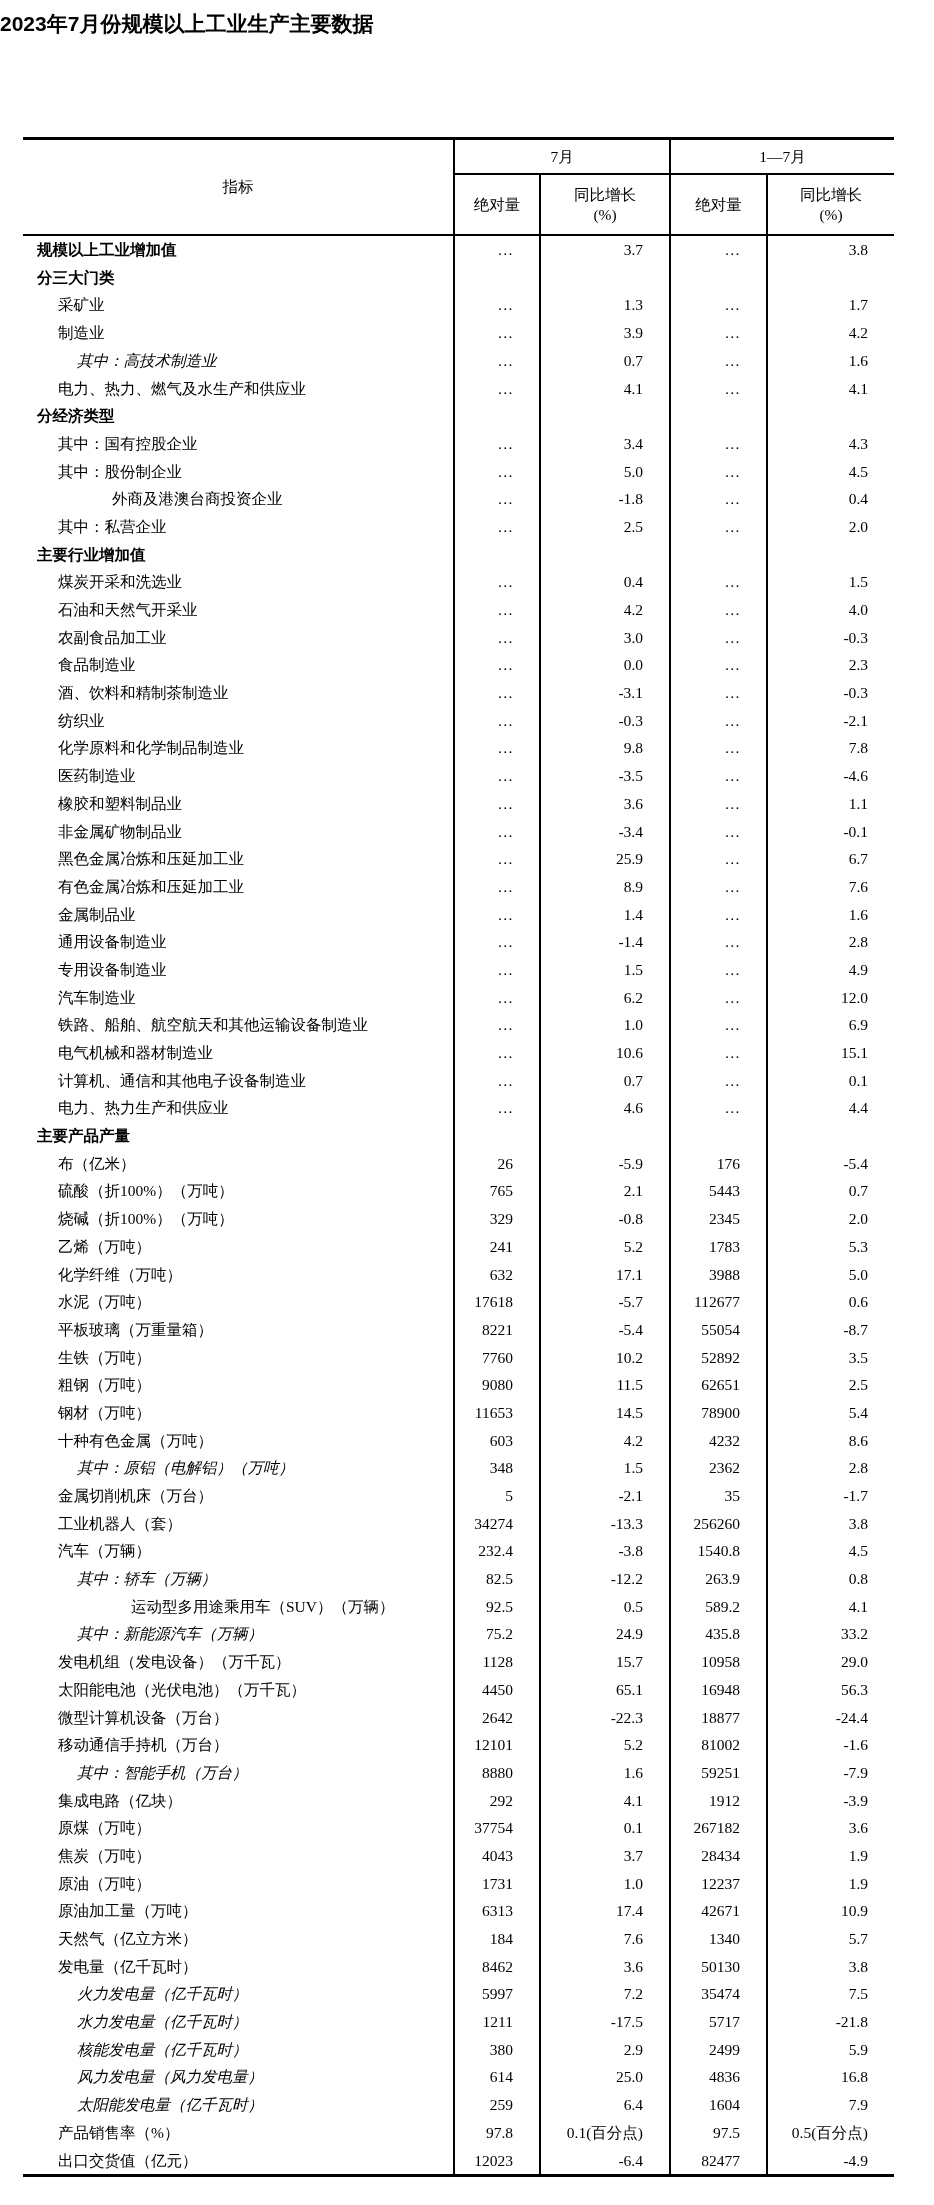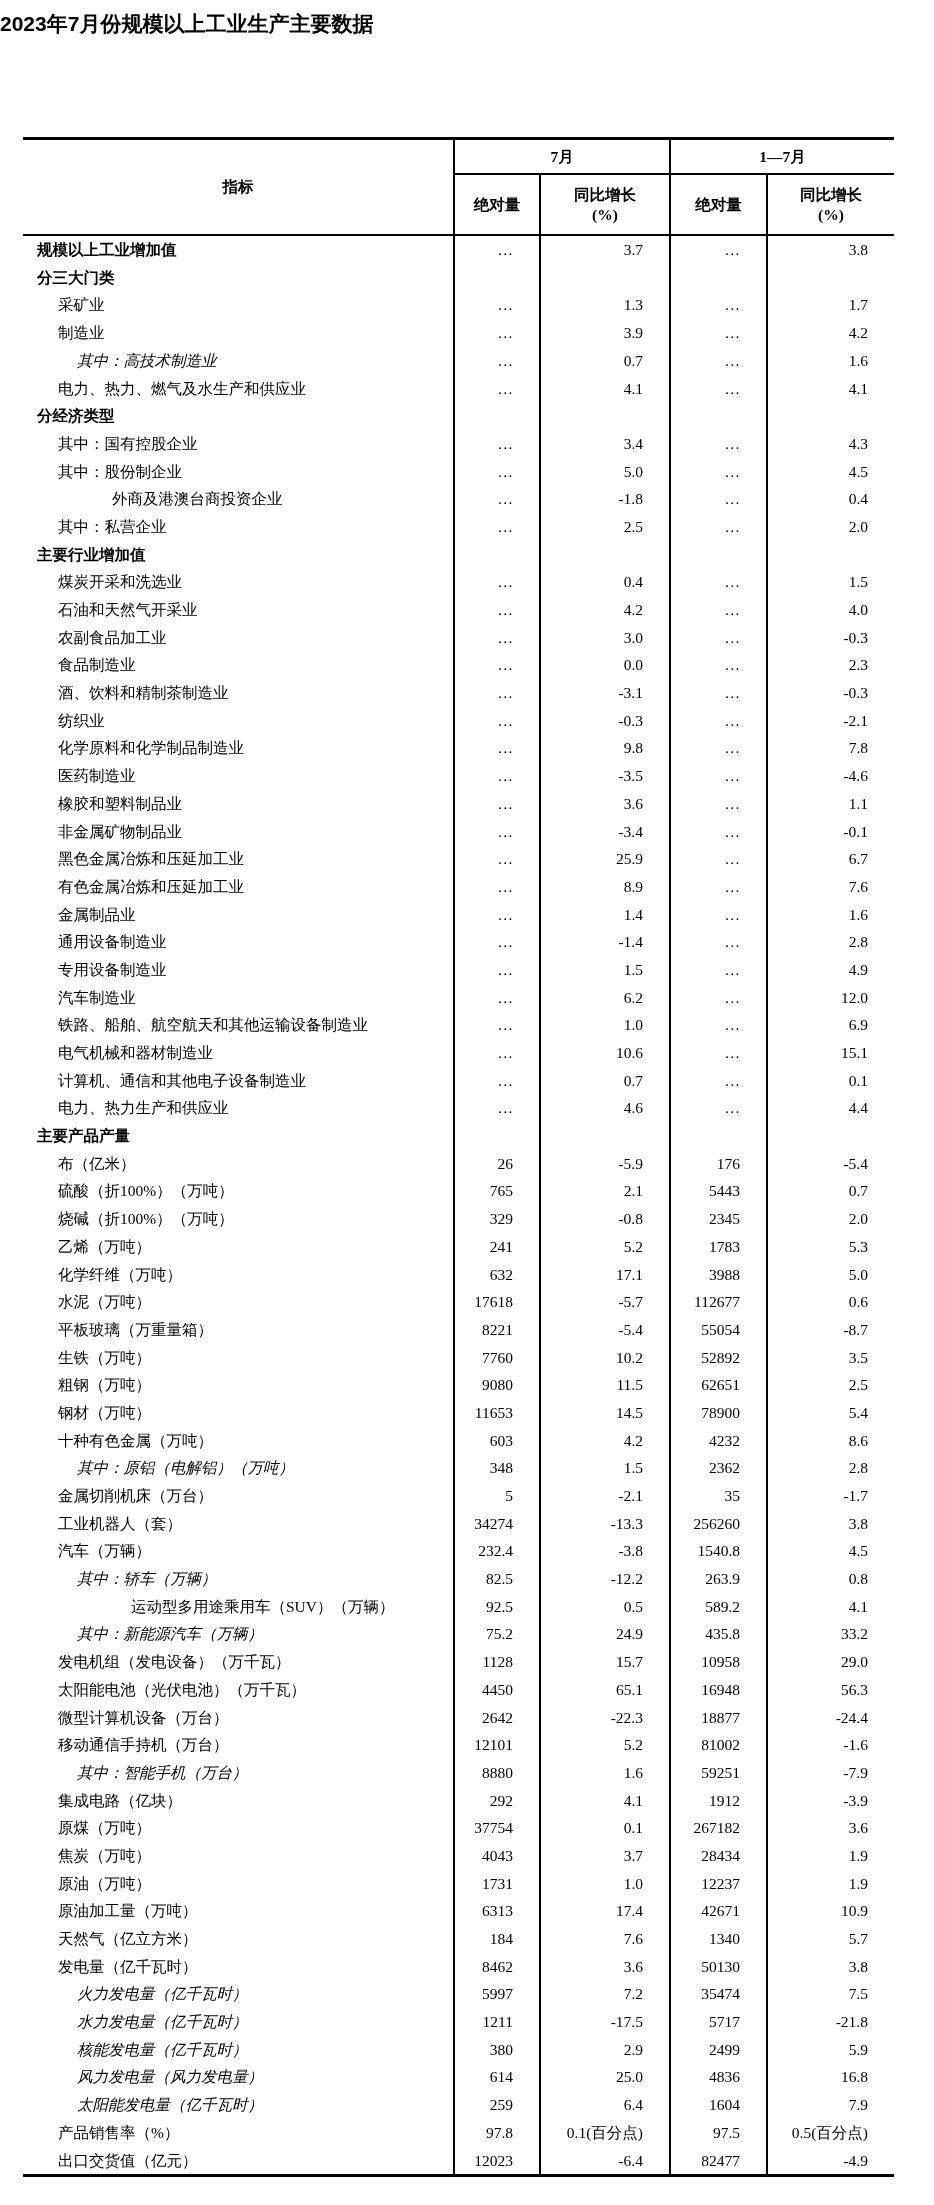--- a/index.html
+++ b/index.html
@@ -35,21 +35,21 @@
     font-size: 15.5px;
     color: #000;
   }
   col.c1 { width: 431px; }
   col.c2 { width: 86px; }
   col.c3 { width: 130px; }
   col.c4 { width: 97px; }
   col.c5 { width: 127px; }
 
   thead th {
-    font-weight: bold;
+    font-weight: normal;
     text-align: center;
     vertical-align: middle;
     padding: 0;
     line-height: 1.25;
   }
   thead tr.hr1 th { height: 33px; }
   thead tr.hr2 th { height: 59px; }
   thead { border-bottom: 2px solid #000; }
   .b-l { border-left: 2px solid #000; }
   .grp { border-bottom: 2px solid #000; }

